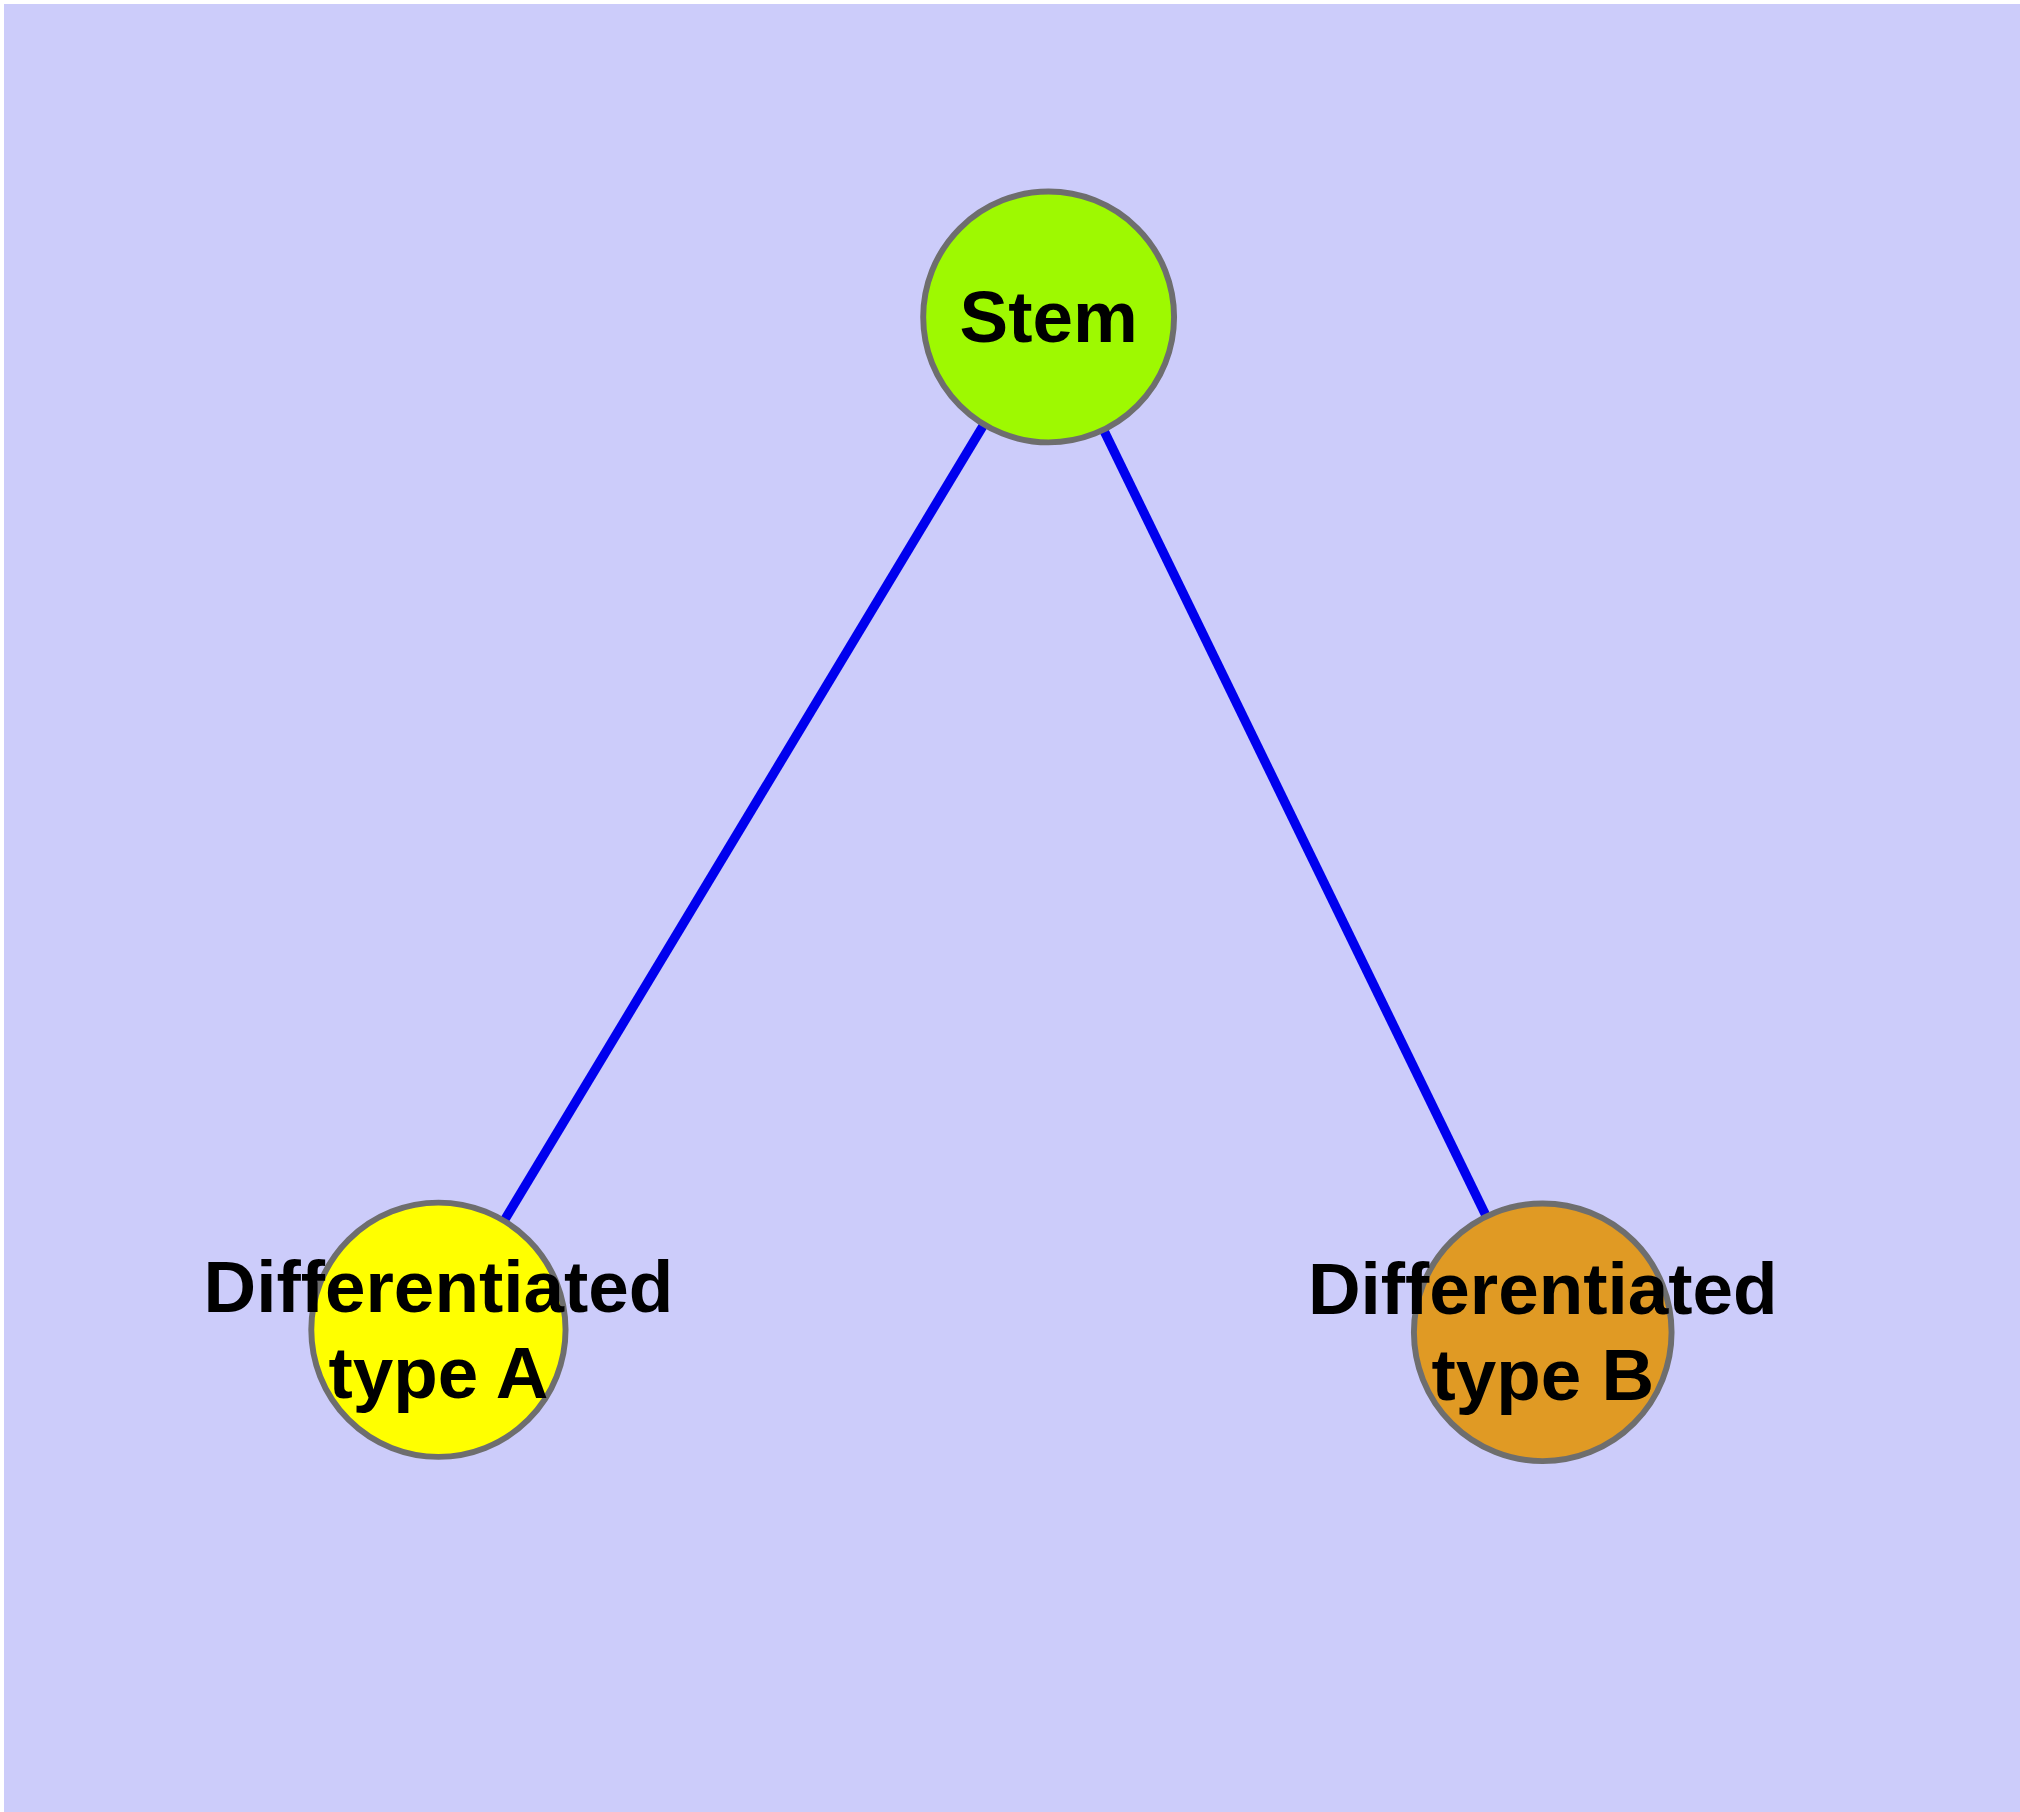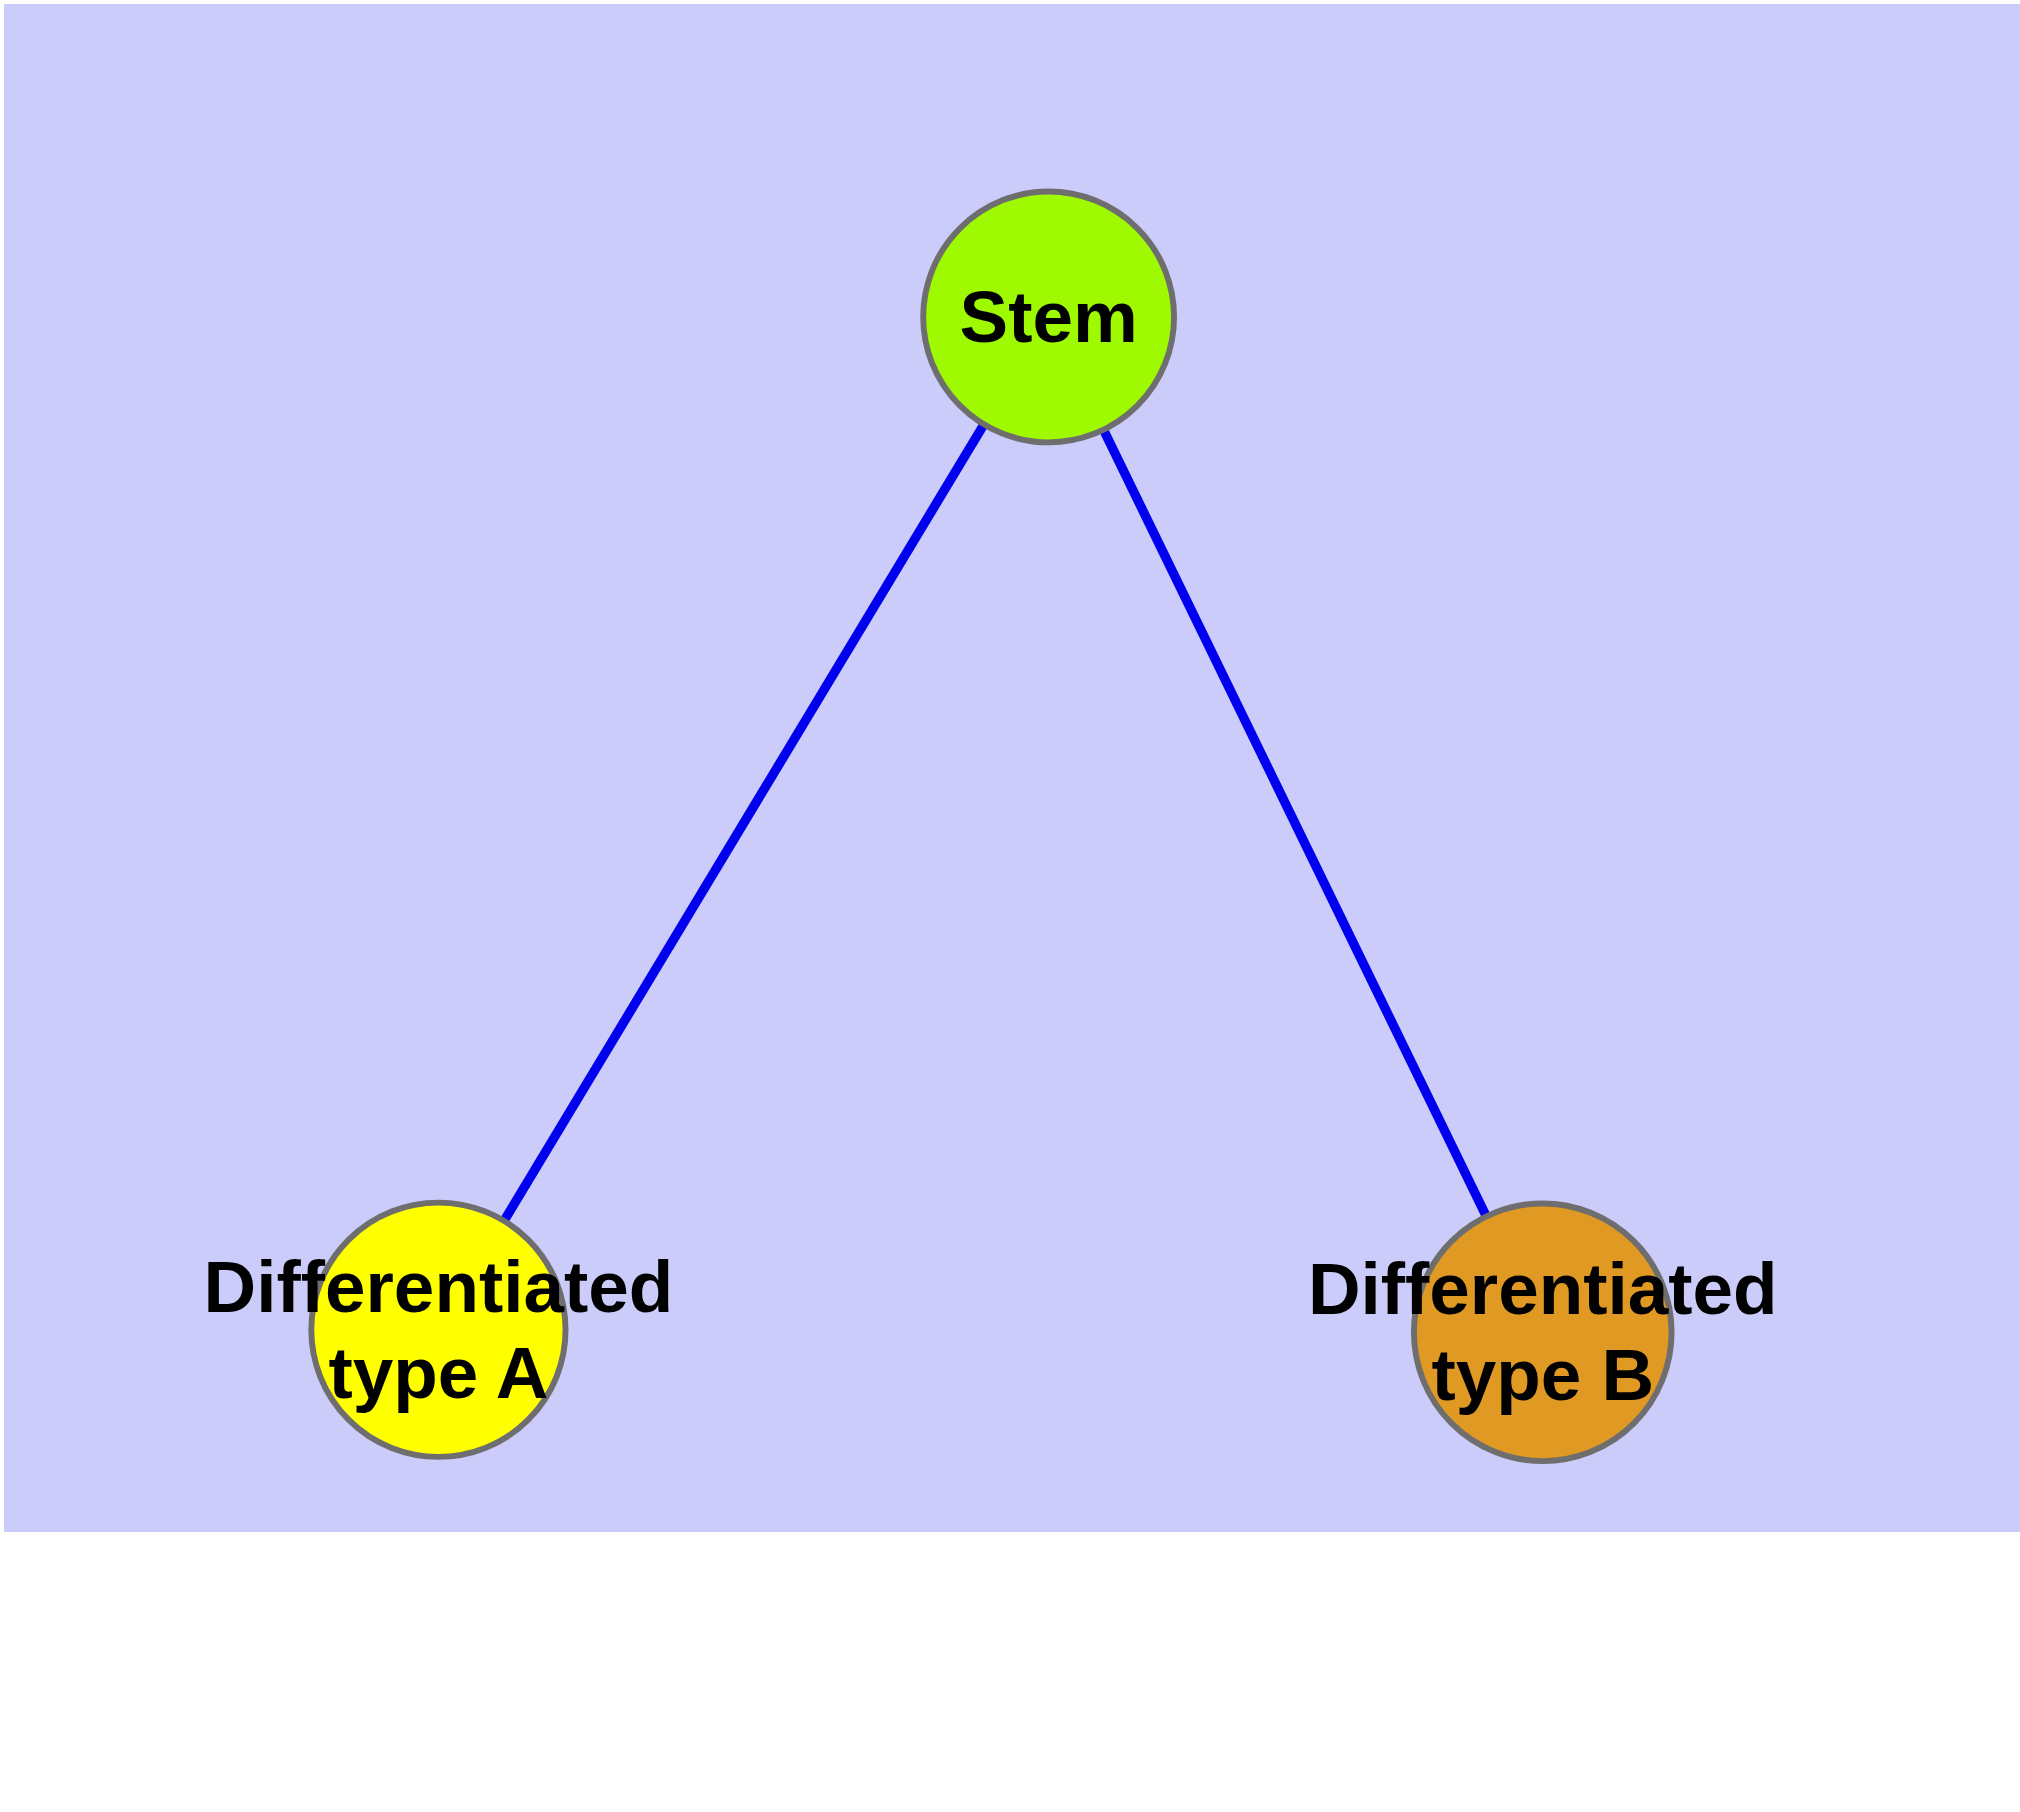--- a/index.html
+++ b/index.html
@@ -34,21 +34,21 @@
   .node-label {
     font-weight: bold;
     fill: #000000;
     text-anchor: middle;
     font-family: "Liberation Sans", sans-serif;
   }
 </style>
 </head>
 <body>
 
-<div id="canvas" style="width: 2021px; height: 1532px;">
+<div id="canvas" style="width: 2021px; height: 1812px;">
   <div id="plot-area" style="background: rgb(204, 204, 250); width: 2016px; height: 1808px;"></div>
 
   <svg id="graph-svg" viewBox="0 0 2384 2138" xmlns="http://www.w3.org/2000/svg">
 
     <g>
       <line x1="1194.9914139260914" y1="443.7225838310013" x2="593.8953234031007" y2="1441.3751229629092" stroke="#0000ee" stroke-width="11" stroke-linecap="butt"></line>
       <line x1="1272.6190558885546" y1="447.1931886011808" x2="1753.9253385851136" y2="1436.2239376071461" stroke="#0000ee" stroke-width="11" stroke-linecap="butt"></line>
     </g>
 
     <g>

